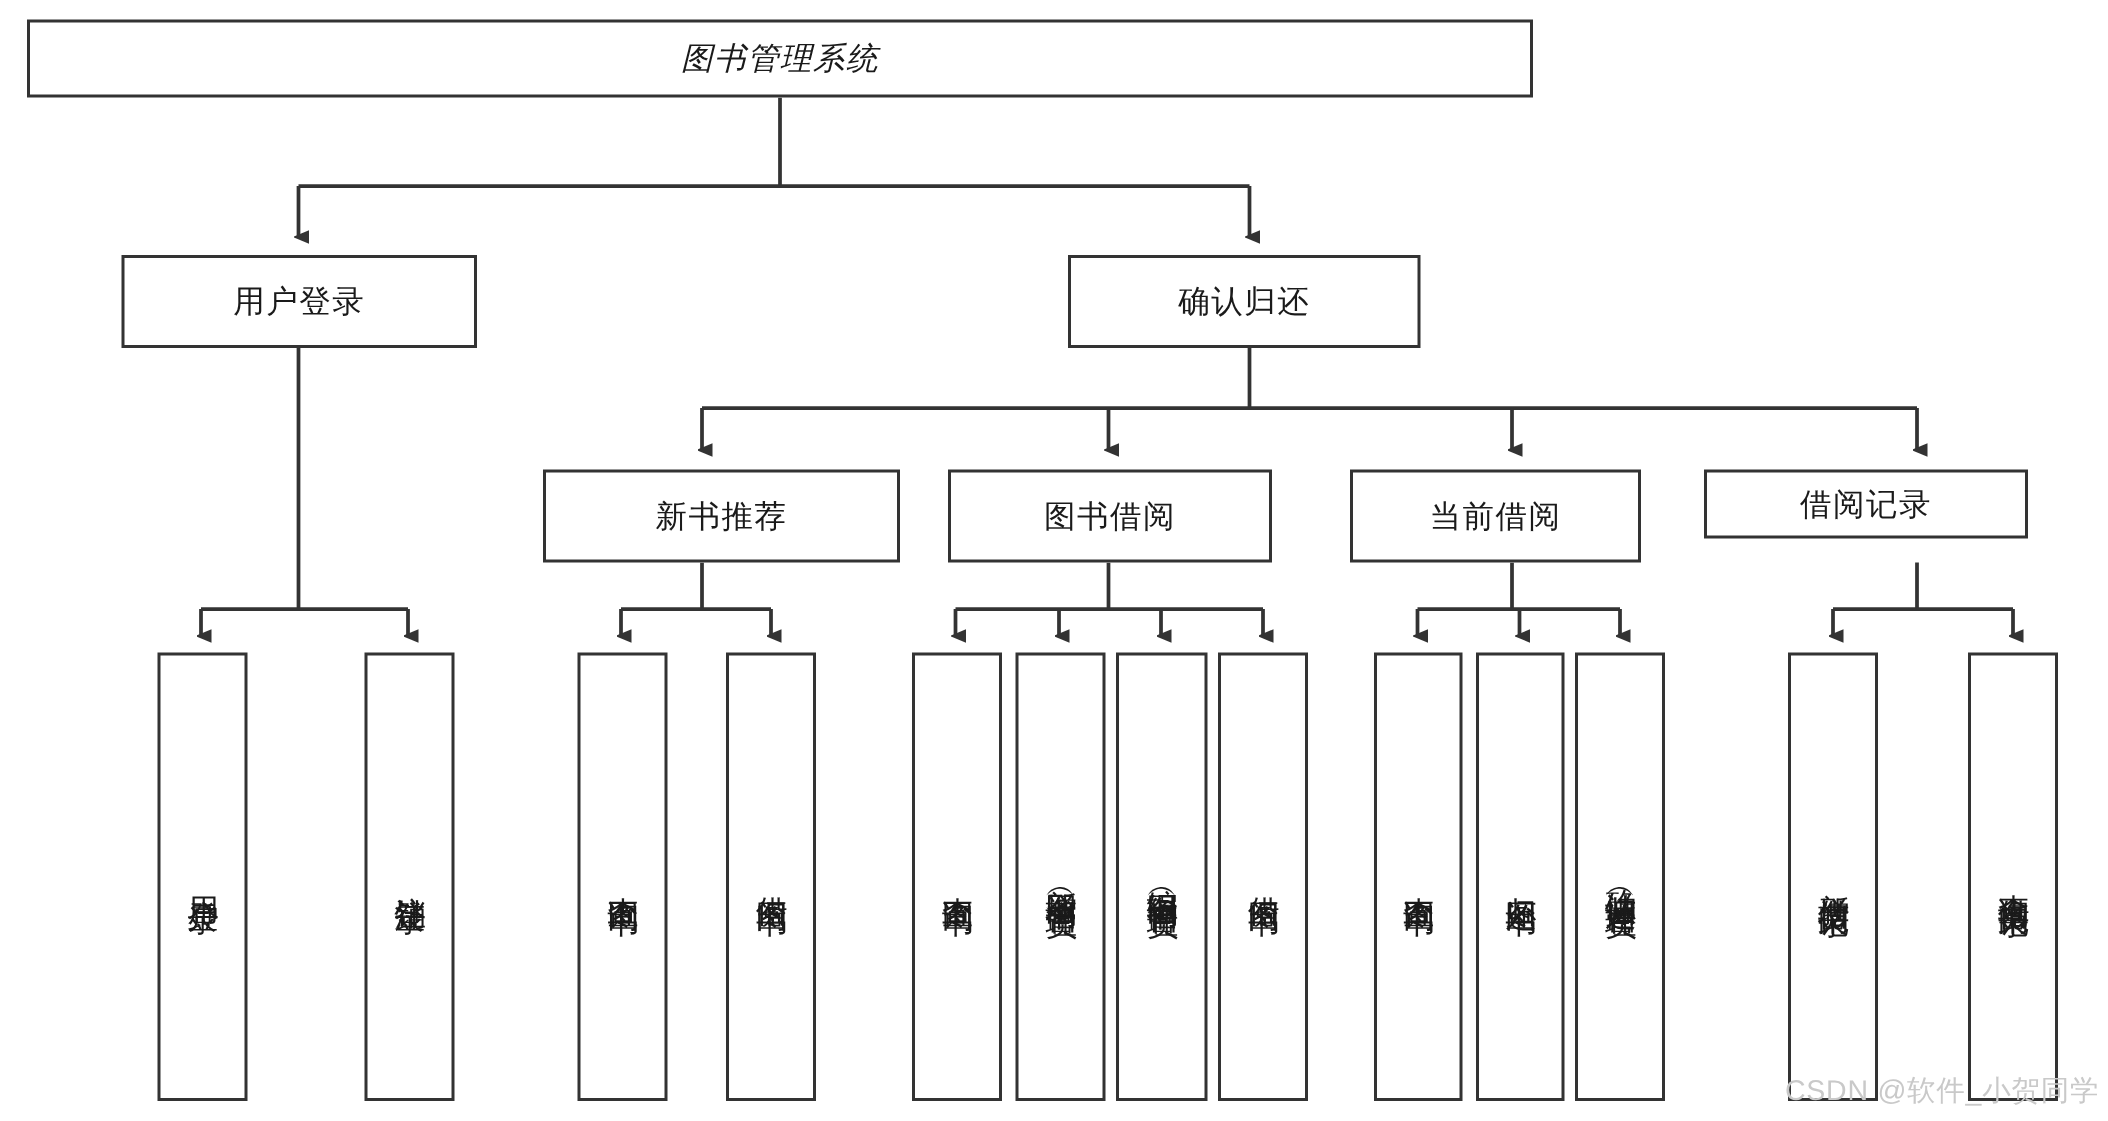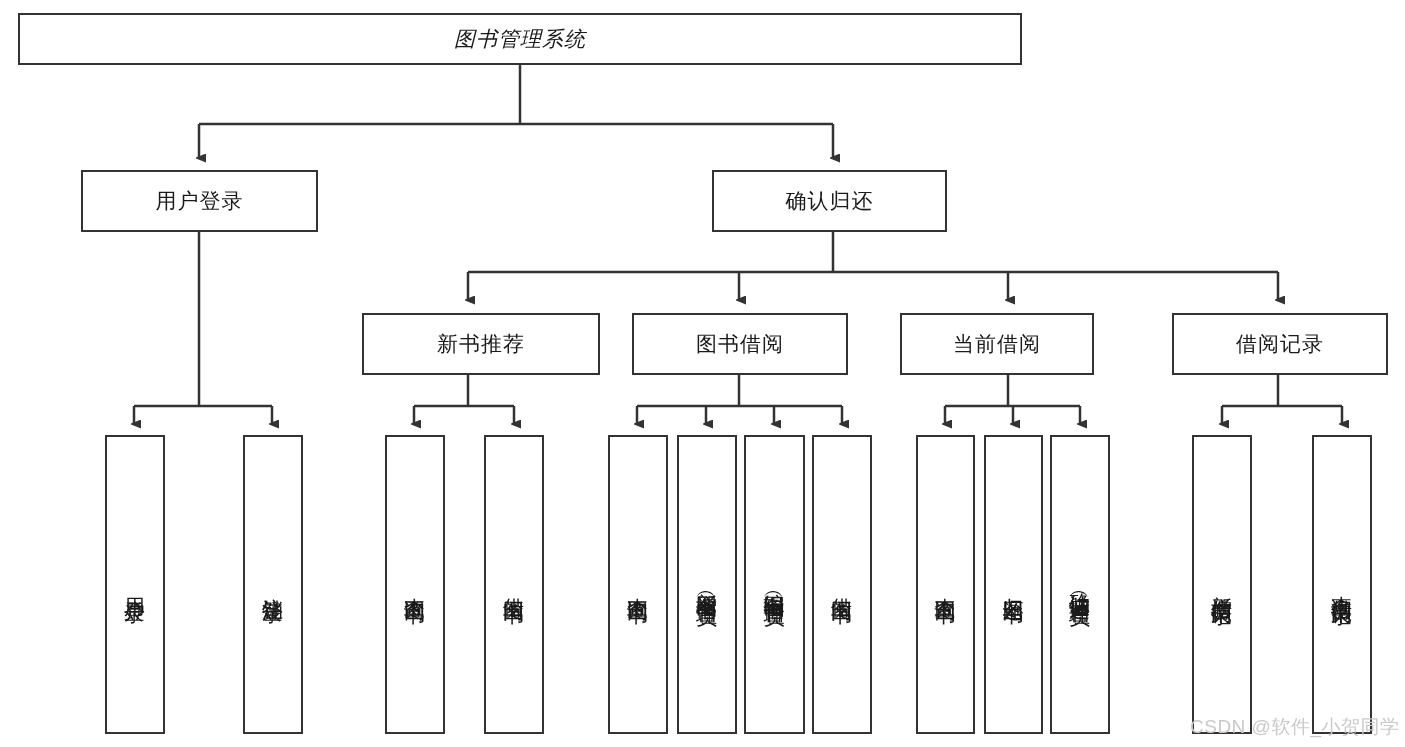--- a/index.html
+++ b/index.html
@@ -128,21 +128,21 @@
 
   <div class="node horiz" style="left: 362px; top: 313px; width: 238px; height: 62px;">
     <span class="label">新书推荐</span>
   </div>
   <div class="node horiz" style="left: 632px; top: 313px; width: 216px; height: 62px;">
     <span class="label">图书借阅</span>
   </div>
   <div class="node horiz" style="left: 900px; top: 313px; width: 194px; height: 62px;">
     <span class="label">当前借阅</span>
   </div>
-  <div class="node horiz" style="left: 1172px; top: 313px; width: 216px; height: 62px;">
+  <div class="node horiz" style="left: 1136px; top: 313px; width: 216px; height: 46px;">
     <span class="label">借阅记录</span>
   </div>
 
   <div class="node vert" style="left: 105px; top: 435px; width: 60px; height: 299px;">
     <span class="label">用户登录</span>
   </div>
   <div class="node vert" style="left: 243px; top: 435px; width: 60px; height: 299px;">
     <span class="label">注销登录</span>
   </div>
   <div class="node vert" style="left: 385px; top: 435px; width: 60px; height: 299px;">

